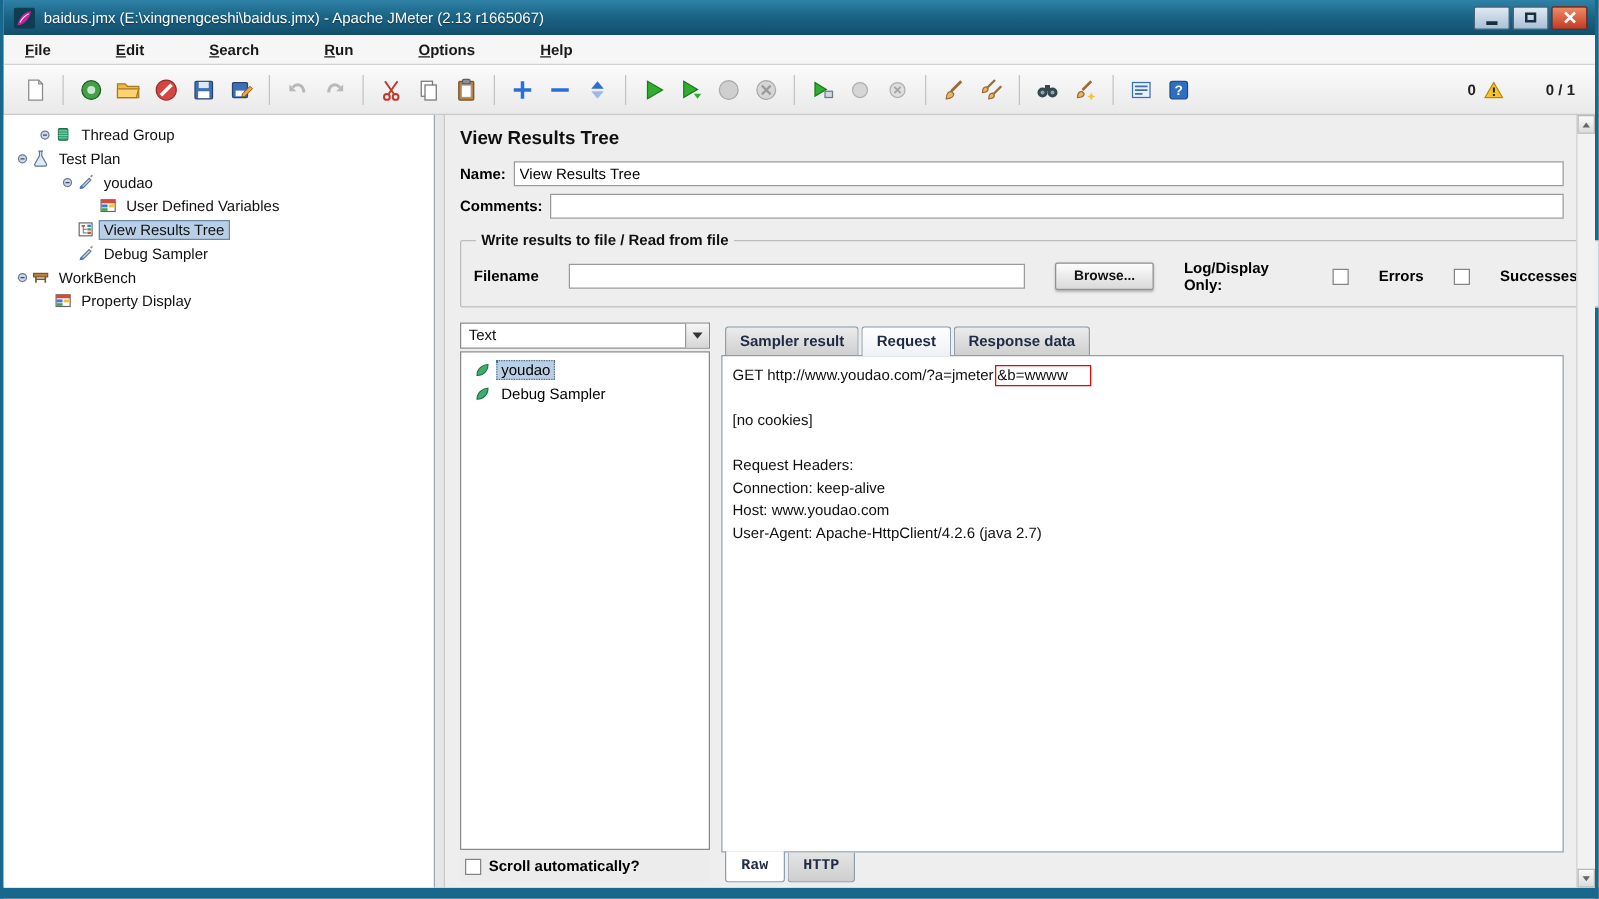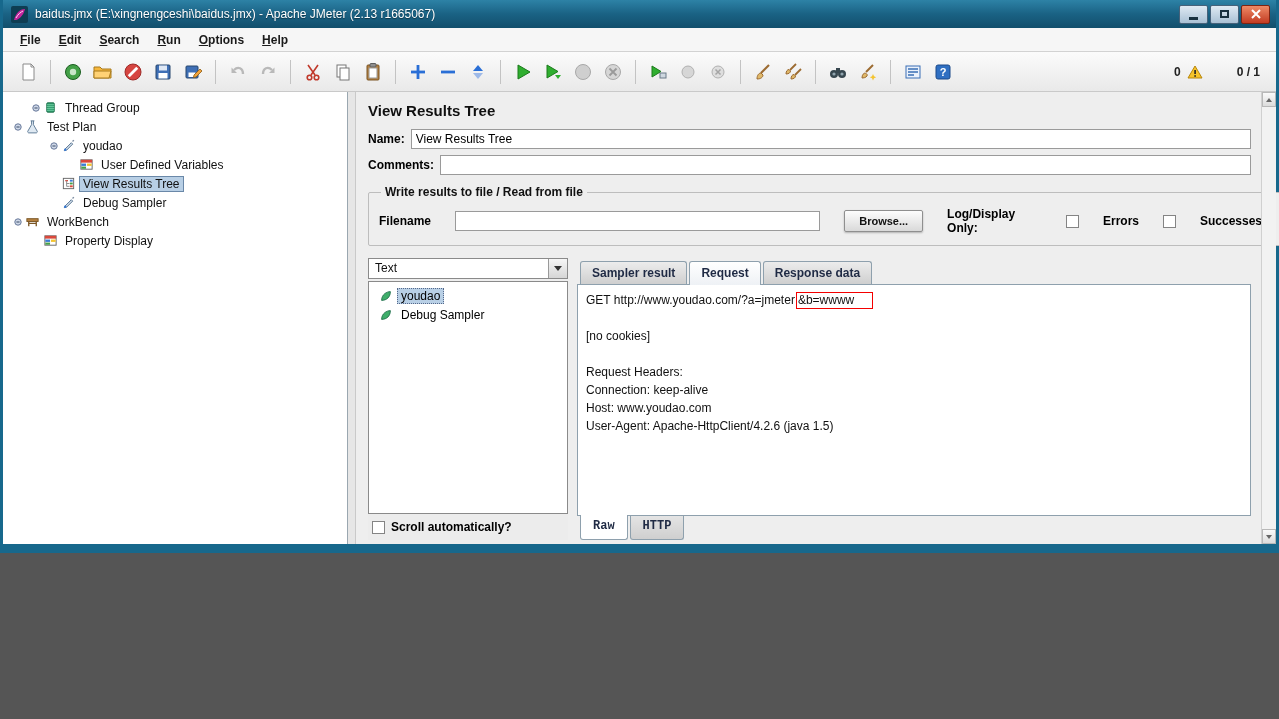--- a/index.html
+++ b/index.html
@@ -1,31 +1,31 @@
 <!DOCTYPE html>
 <html><head>
 <meta charset="utf-8">
 <style>
   * { margin:0; padding:0; box-sizing:border-box; }
   html,body { width:1279px; height:719px; overflow:hidden; font-family:"Liberation Sans","DejaVu Sans",sans-serif; font-size:12px; background:#555; }
 
-  .window { width:1279px; height:553px; border:3px solid #17688c; border-top:0; border-bottom-width:9px; display:flex; flex-direction:column; background:#ececec; }
+  .window { width:1279px; height:719px; border:3px solid #17688c; border-top:0; border-bottom-width:9px; display:flex; flex-direction:column; background:#ececec; }
 
   
   .titlebar { height:28px; flex:0 0 28px; background:linear-gradient(180deg,#2d82a6 0%,#1a6284 50%,#124f6c 100%); display:flex; align-items:center; padding:0 6px 0 8px; }
   .app-icon { width:17px; height:17px; margin-right:7px; flex:0 0 auto; }
   .title-text { color:#fff; font-size:12px; text-shadow:0 1px 1px rgba(0,0,0,.45); white-space:nowrap; overflow:hidden; flex:1; }
   .win-buttons { display:flex; gap:2px; }
   .win-btn { width:29px; height:19px; border:1px solid #46627a; border-radius:2px; background:linear-gradient(#dfeaf3,#a9c0d4); display:flex; align-items:center; justify-content:center; cursor:pointer; }
   .win-btn.close { background:linear-gradient(#ee8a66,#c23b22); border-color:#7e2412; }
   .glyph-min { width:9px; height:3px; background:#17303f; margin-top:8px; }
   .glyph-max { width:9px; height:8px; border:2px solid #17303f; }
 
   
-  .menubar { height:24px; flex:0 0 24px; background:#f6f6f6; border-bottom:1px solid #d2d2d2; display:flex; align-items:center; padding-left:8px; }
+  .menubar { height:24px; flex:0 0 24px; background:#f6f6f6; border-bottom:1px solid #d2d2d2; display:flex; align-items:center; padding-left:8px;gap:34px; }
   .menu-item { padding:3px 9px; font-weight:bold; color:#1a1a1a; cursor:default; }
 
   
   .toolbar { height:40px; flex:0 0 40px; background:linear-gradient(#fbfbfb,#e9e9e9); border-bottom:1px solid #c9c9c9; display:flex; align-items:center; padding:0 10px; }
   .tbtn { width:30px; height:30px; display:flex; align-items:center; justify-content:center; border:1px solid transparent; border-radius:2px; cursor:pointer; }
   .tsep { width:1px; height:24px; background:#c3c3c3; margin:0 7px; }
   .tb-right { margin-left:auto; display:flex; align-items:center; gap:6px; padding-right:6px; }
   .warn-count, .thread-count { font-weight:bold; color:#222; }
   .thread-count { margin-left:28px; }
 
@@ -521,21 +521,21 @@
             <div class="tab">Response data</div>
           </div>
           <div class="detail-box">
             <div class="req-line"><span>GET http://www.youdao.com/?a=jmeter</span><span class="red-box">&amp;b=wwww</span></div>
             <div class="req-blank"></div>
             <div class="req-line">[no cookies]</div>
             <div class="req-blank"></div>
             <div class="req-line">Request Headers:</div>
             <div class="req-line">Connection: keep-alive</div>
             <div class="req-line">Host: www.youdao.com</div>
-            <div class="req-line">User-Agent: Apache-HttpClient/4.2.6 (java 1.5)</div>
+            <div class="req-line">User-Agent: Apache-HttpClient/4.2.6 (java 2.7)</div>
           </div>
           <div class="bottom-tabs">
             <div class="btab active">Raw</div>
             <div class="btab">HTTP</div>
           </div>
         </div>
 
       </div>
     </div>
 

